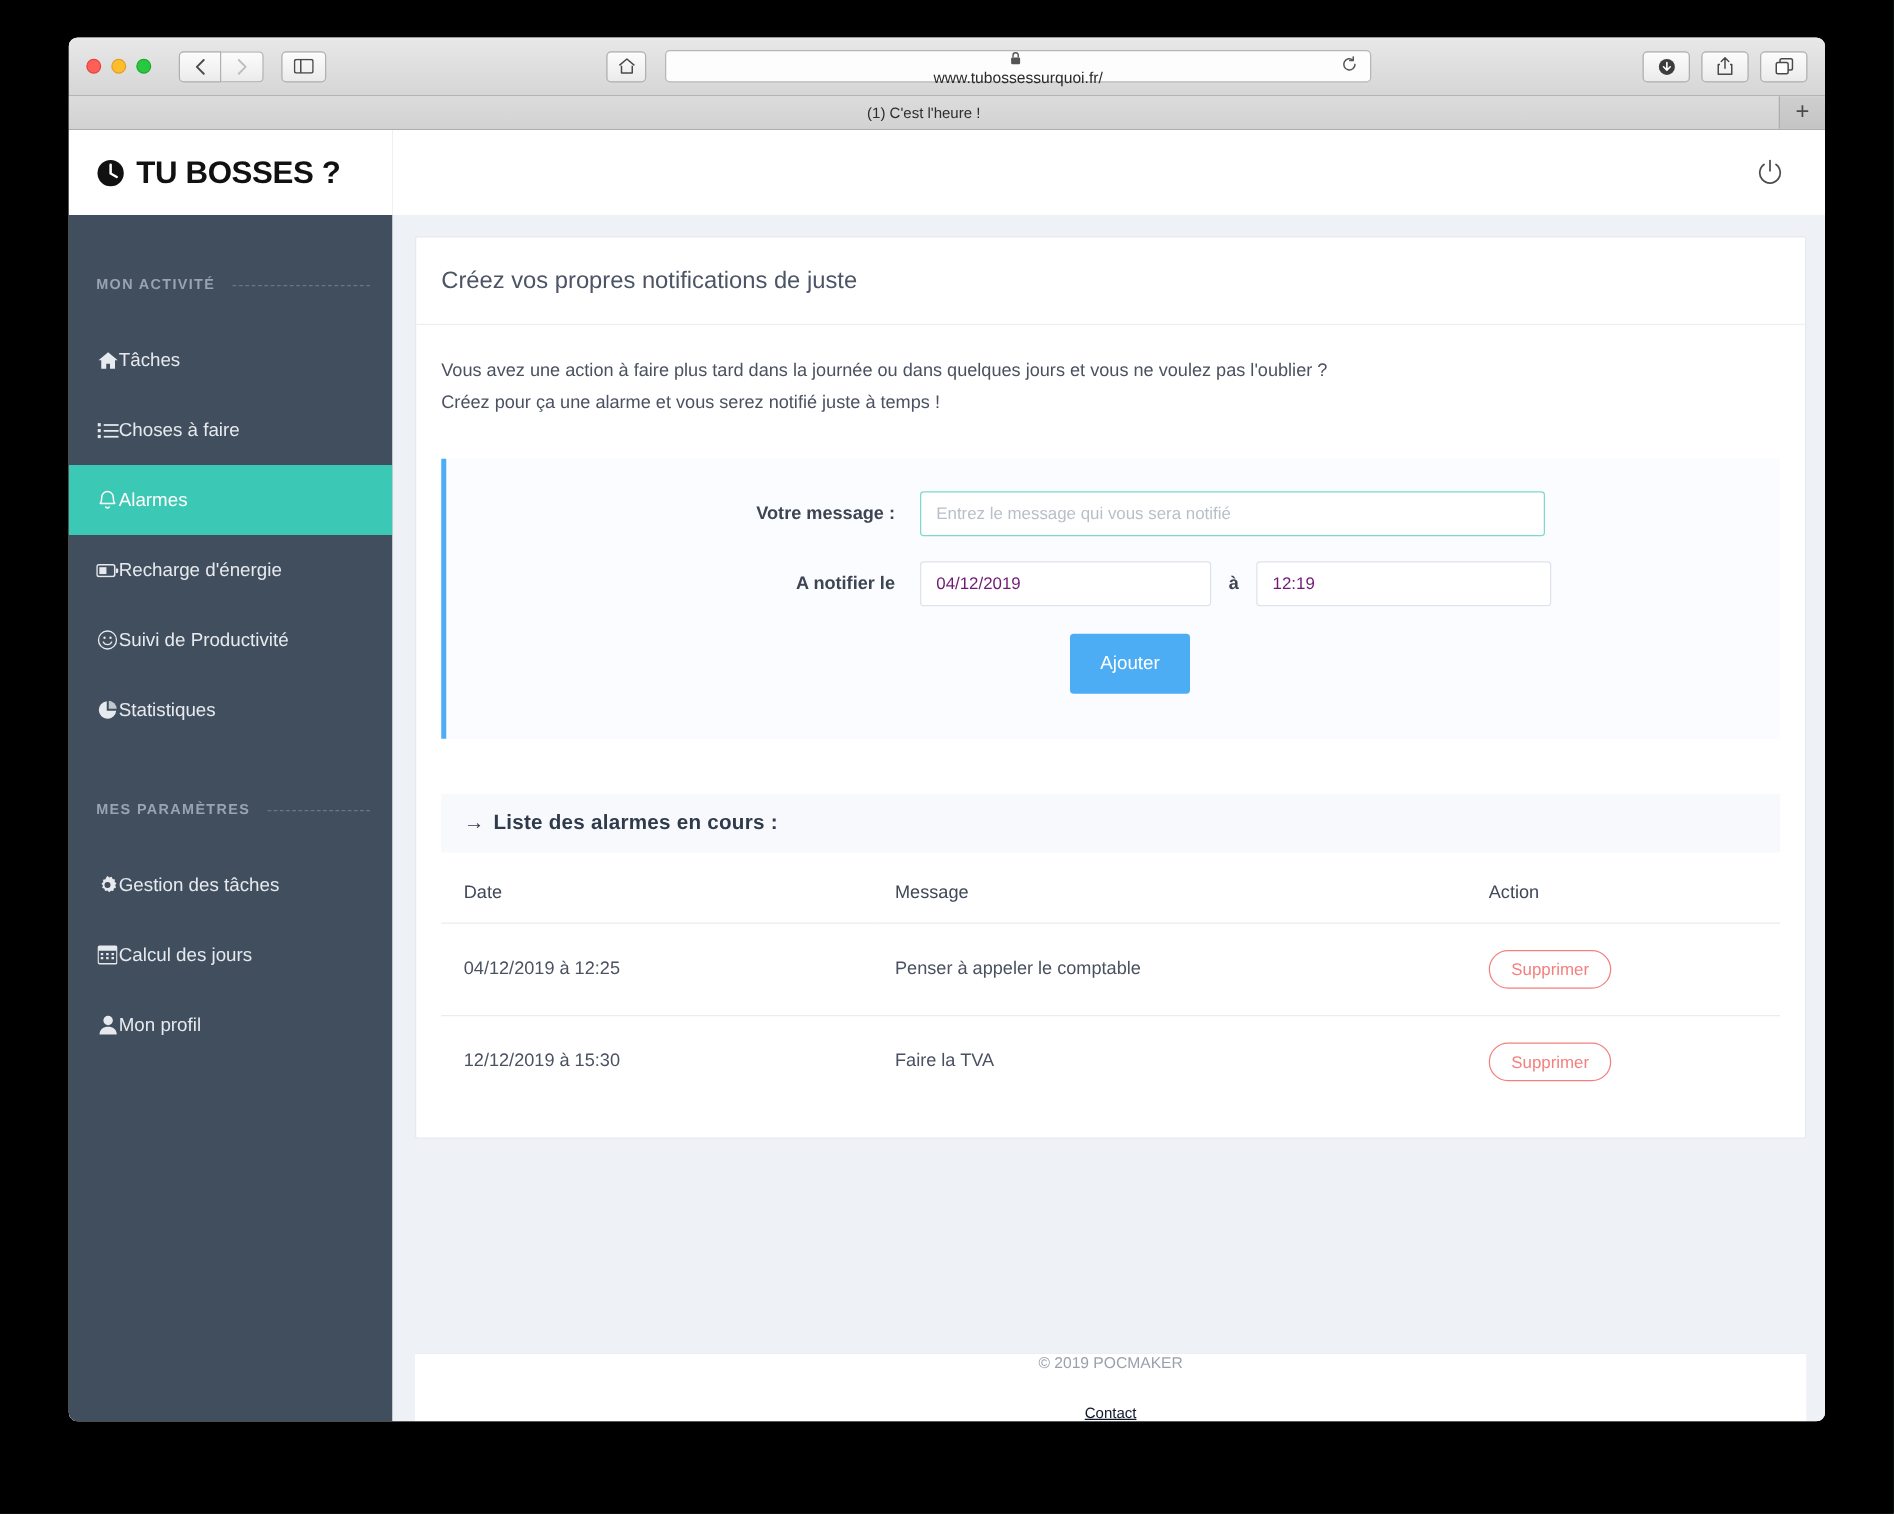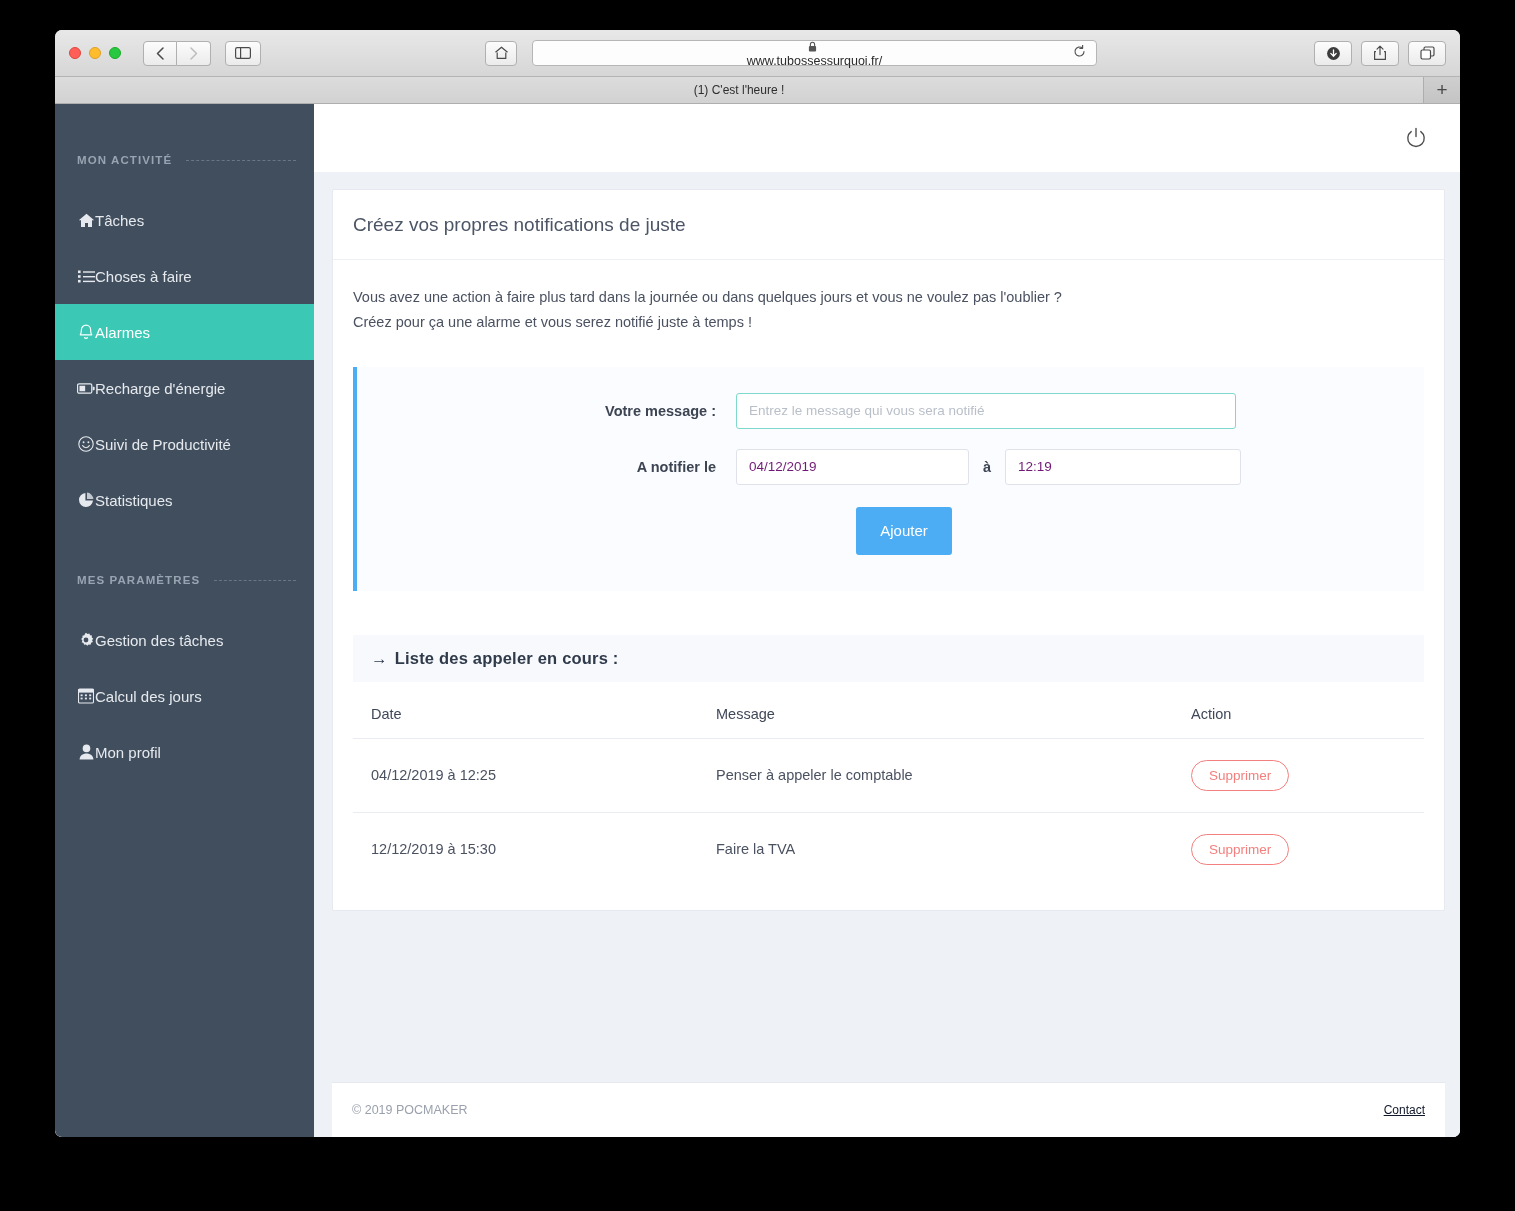--- a/index.html
+++ b/index.html
@@ -286,20 +286,21 @@
   .spacer { flex: 1; }
 
   .footer {
     background: #fff;
     border-top: 1px solid #e6e9ef;
     height: 55px;
     display: flex; align-items: center; justify-content: space-between;
     padding: 0 20px;
     font-size: 12.5px;
     color: #9aa1ad;
+    flex-direction: column;
   }
   .footer a {
     color: #0f172a;
     text-decoration: underline;
     font-size: 12px;
   }
 </style>
 </head>
 <body>
 
@@ -378,20 +379,29 @@
   </div>
 
   <div class="tabbar">
     <div class="tab">(1) C'est l'heure !</div>
     <div class="newtab">+</div>
   </div>
 
   <div class="app">
 
     <div class="sidebar">
+      <div class="brand">
+        <span class="clock-ico">
+          <svg width="23" height="23" viewBox="0 0 23 23">
+            <circle cx="11.5" cy="11.5" r="10.5" fill="#111"></circle>
+            <path d="M11.5 4.8 V11.8 L16.4 14.6" stroke="#fff" stroke-width="2" fill="none" stroke-linecap="round" stroke-linejoin="round"></path>
+          </svg>
+        </span>
+        <span class="brand-title">TU BOSSES ?</span>
+      </div>
 
       <div class="nav-section">
         <div class="nav-head">
           <span>MON ACTIVITÉ</span>
           <span class="dashline"></span>
         </div>
 
         <div class="nav-item">
           <span class="nav-ico">
             <svg width="17" height="15" viewBox="0 0 17 15">
@@ -538,21 +548,21 @@
                 <input class="inp time" type="text" value="12:19" style="">
               </div>
 
               <div class="btn-row">
                 <div class="btn-spacer"></div>
                 <button class="btn-add">Ajouter</button>
               </div>
             </div>
 
             <div class="list-head">
-              <span class="arrow">→</span><span>Liste des appeler en cours :</span>
+              <span class="arrow">→</span><span>Liste des alarmes en cours :</span>
             </div>
 
             <table class="alarms">
               <thead>
                 <tr>
                   <th class="col-date">Date</th>
                   <th class="col-msg">Message</th>
                   <th>Action</th>
                 </tr>
               </thead>

